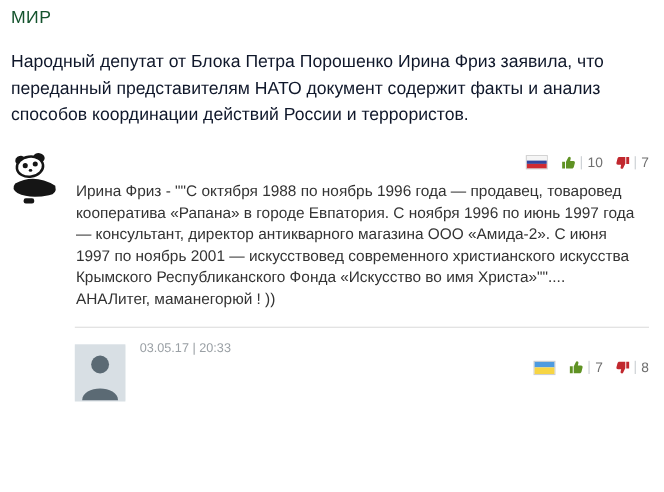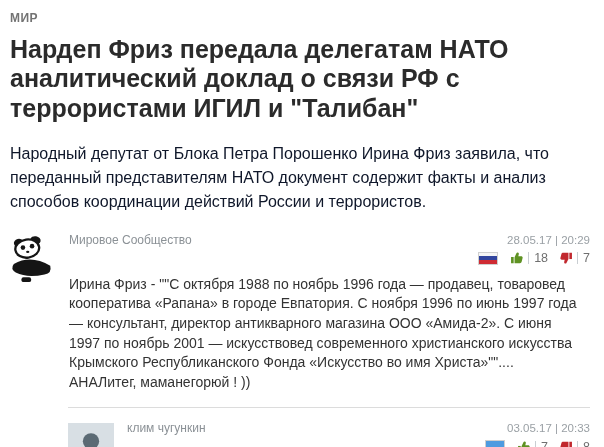--- a/index.html
+++ b/index.html
@@ -3,22 +3,22 @@
 <meta charset="utf-8">
 <style>
   html,body{margin:0;padding:0;}
   body{
     width:604px;height:447px;overflow:hidden;background:#fff;
     font-family:"Liberation Sans",sans-serif;color:#333;
     -webkit-font-smoothing:antialiased;
   }
   .page{padding:8px 14px 0 10px;}
   .category{
-    display:inline-block;font-size:12px;font-weight:bold;letter-spacing:.4px;
-    color:#737373;text-decoration:none;cursor:pointer;
+    display:inline-block;font-size:16px;font-weight:normal;letter-spacing:.4px;
+    color:#14532d;text-decoration:none;cursor:pointer;
   }
   .headline{
     margin:9px 0 0;font-size:25px;line-height:1.17;font-weight:bold;color:#2b2b2b;
     max-width:575px;
   }
   .intro{
     margin:19px 0 0;font-size:16px;line-height:1.5;color:#0f172a;max-width:582px;
   }
   .comments{margin-top:19px;}
   .comment{display:flex;align-items:flex-start;}
@@ -64,21 +64,20 @@
     margin:15px 0 13px 58px;
   }
 </style>
 </head>
 <body>
 
 <div class="page">
 
   <a class="category">МИР</a>
 
-  <h1 class="headline">Нардеп Фриз передала делегатам НАТО аналитический доклад о связи РФ с террористами ИГИЛ и "Талибан"</h1>
 
   <p class="intro">Народный депутат от Блока Петра Порошенко Ирина Фриз заявила, что переданный представителям НАТО документ содержит факты и анализ способов координации действий России и террористов.</p>
 
   <section class="comments">
 
     <div class="comment">
       <span class="avatar">
         <svg viewBox="0 0 48 54" width="46" height="52">
           <g fill="#151515">
             <ellipse cx="9" cy="8" rx="5" ry="4.2" transform="rotate(-15 9 8)"></ellipse>
@@ -88,38 +87,34 @@
           <g fill="#151515">
             <circle cx="13.5" cy="13" r="2.4"></circle>
             <circle cx="23" cy="11.5" r="2.4"></circle>
             <ellipse cx="18.5" cy="17.5" rx="1.7" ry="1.2"></ellipse>
             <path d="M4 30 q18 -10 38 2 q2 8 -6 9 q-18 4 -30 -2 q-6 -4 -2 -9z"></path>
             <rect x="12" y="44" width="10" height="5" rx="2"></rect>
           </g>
         </svg>
       </span>
       <div class="comment-main">
-        <div class="comment-head">
-          <span class="author">Мировое Сообщество</span>
-          <span class="timestamp">28.05.17 | 20:29</span>
-        </div>
         <div class="votes">
           <span class="flag ru">
               <i class="s1"></i>
               <i class="s2"></i>
               <i class="s3"></i>
             </span>
           <button class="vote up">
             <svg viewBox="0 0 16 16" fill="currentColor">
               <path d="M1.2 6.8h3v7.2h-3z"></path>
               <path d="M5.2 14V7l2.3-4.6c.2-.4.6-.7 1.1-.7 1 0 1.7.9 1.5 1.8L9.5 6h3.3c1.1 0 1.9 1 1.6 2.1l-1.1 4.3c-.2.9-1 1.6-1.9 1.6z"></path>
             </svg>
           </button>
           <span class="sep"></span>
-          <span class="count">18</span>
+          <span class="count">10</span>
           <span class="gap"></span>
           <button class="vote down">
             <svg viewBox="0 0 16 16" fill="currentColor">
               <path d="M1.2 6.8h3v7.2h-3z"></path>
               <path d="M5.2 14V7l2.3-4.6c.2-.4.6-.7 1.1-.7 1 0 1.7.9 1.5 1.8L9.5 6h3.3c1.1 0 1.9 1 1.6 2.1l-1.1 4.3c-.2.9-1 1.6-1.9 1.6z"></path>
             </svg>
           </button>
           <span class="sep"></span>
           <span class="count">7</span>
         </div>
@@ -132,21 +127,20 @@
     <div class="comment reply">
       <span class="avatar person">
         <svg viewBox="0 0 48 52" width="46" height="52">
           <rect width="48" height="52" fill="#d8dfe4"></rect>
           <circle cx="24" cy="18" r="8.5" fill="#5b6a74"></circle>
           <path d="M7 52 C7 37 41 37 41 52 Z" fill="#5b6a74"></path>
         </svg>
       </span>
       <div class="comment-main">
         <div class="comment-head">
-          <span class="author">клим чугункин</span>
           <span class="timestamp">03.05.17 | 20:33</span>
         </div>
         <div class="votes">
           <span class="flag ua">
               <i class="s1"></i>
               <i class="s2"></i>
             </span>
           <button class="vote up">
             <svg viewBox="0 0 16 16" fill="currentColor">
               <path d="M1.2 6.8h3v7.2h-3z"></path>

